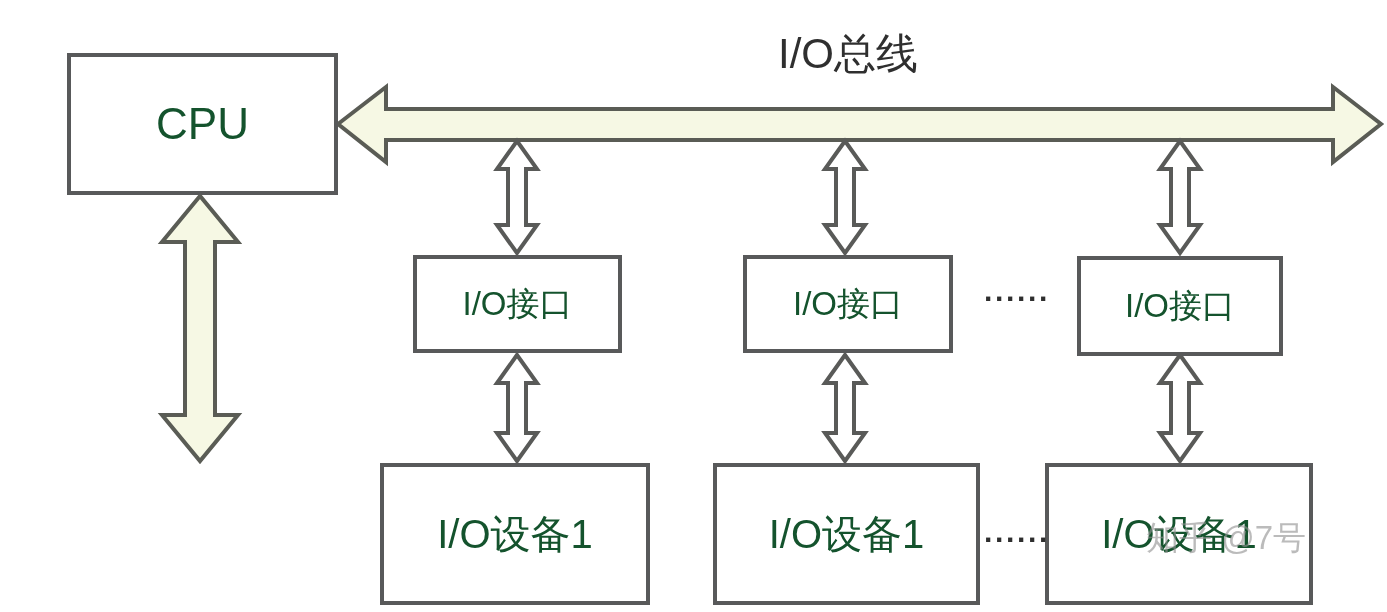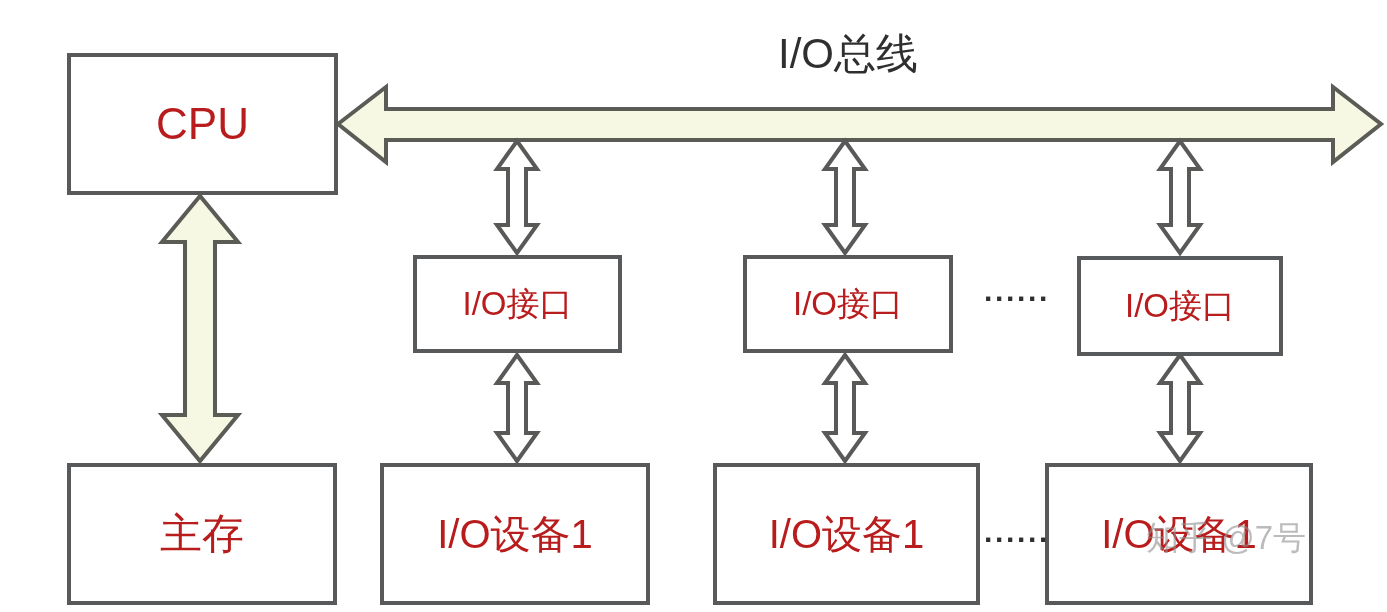--- a/index.html
+++ b/index.html
@@ -21,21 +21,21 @@
     width: 1387px; height: 612px;
   }
 
   .node-box {
     position: absolute;
     border: 4px solid #58595a;
     background: #ffffff;
     display: flex;
     align-items: center;
     justify-content: center;
-    color: #b91c1c;
+    color: #14532d;
   }
 
   .box-cpu        { left: 67px;  top: 53px;  width: 271px; height: 142px; font-size: 44px; }
   .box-memory     { left: 67px;  top: 463px; width: 270px; height: 142px; font-size: 42px; }
   .box-device-1   { left: 380px; top: 463px; width: 270px; height: 142px; font-size: 40px; }
   .box-device-2   { left: 713px; top: 463px; width: 267px; height: 142px; font-size: 40px; }
   .box-device-3   { left: 1045px;top: 463px; width: 268px; height: 142px; font-size: 40px; }
   .box-iface-1    { left: 413px; top: 255px; width: 209px; height: 98px;  font-size: 33px; }
   .box-iface-2    { left: 743px; top: 255px; width: 210px; height: 98px;  font-size: 33px; }
   .box-iface-3    { left: 1077px;top: 256px; width: 206px; height: 100px; font-size: 33px; }
@@ -95,23 +95,20 @@
     <polygon points="845,355 825,383 836,383 836,433 825,433 845,461 865,433 854,433 854,383 865,383" fill="#ffffff" stroke="#595a58" stroke-width="4" stroke-linejoin="miter"></polygon>
     <polygon points="1180,355 1160,383 1171,383 1171,433 1160,433 1180,461 1200,433 1189,433 1189,383 1200,383" fill="#ffffff" stroke="#595a58" stroke-width="4" stroke-linejoin="miter"></polygon>
   </svg>
 
   <div class="free-label label-io-bus">I/O总线</div>
 
   <div class="node-box box-cpu">
     <span>CPU</span>
   </div>
 
-  <div class="node-box box-memory">
-    <span>主存</span>
-  </div>
 
   <div class="node-box box-iface-1">
     <span>I/O接口</span>
   </div>
   <div class="node-box box-iface-2">
     <span>I/O接口</span>
   </div>
   <div class="node-box box-iface-3">
     <span>I/O接口</span>
   </div>

